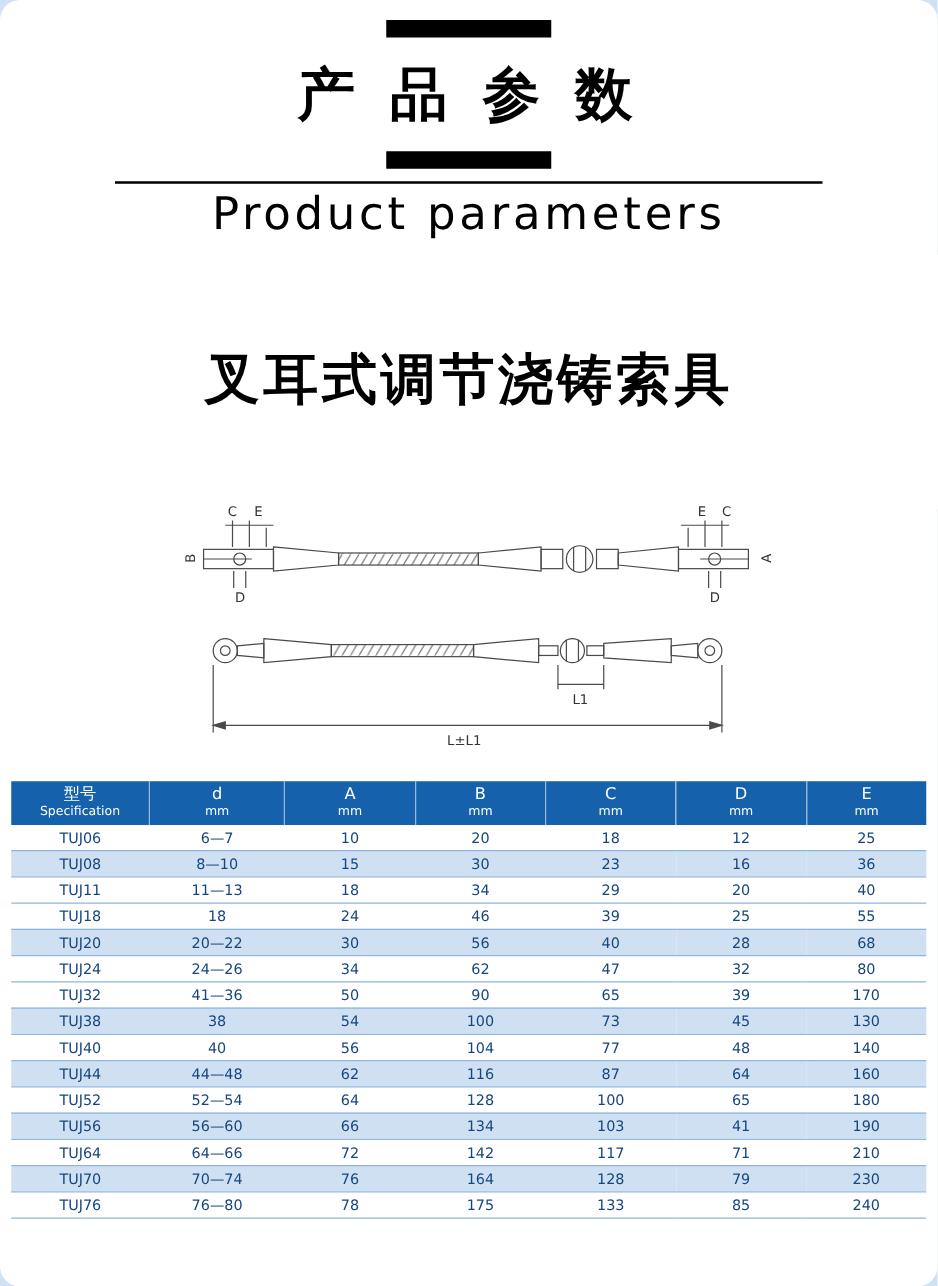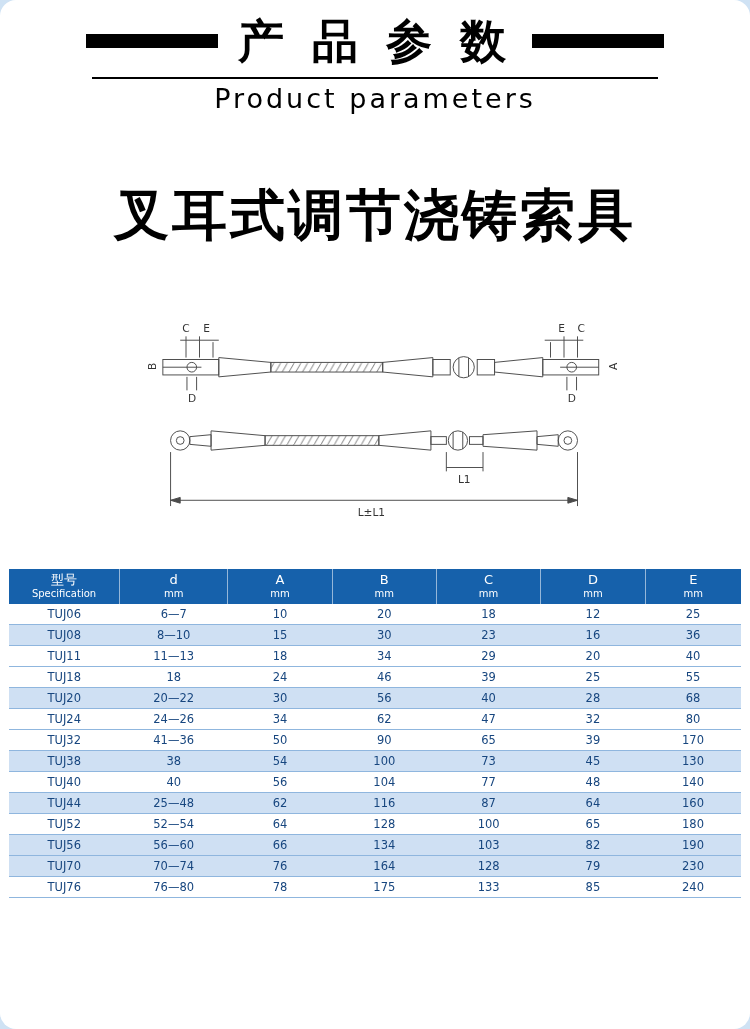--- a/index.html
+++ b/index.html
@@ -7,42 +7,42 @@
     background:#cfe2f4;
     font-family:"DejaVu Sans","Liberation Sans",sans-serif;
     width:750px;
   }
   .page{
     width:750px;height:1029px;background:#ffffff;border-radius:16px;
     box-sizing:border-box;overflow:hidden;position:relative;
   }
   
   .header{padding-top:16px;}
-  .title-row{display:flex;align-items:center;justify-content:center;gap:20px;}
+  .title-row{display:flex;align-items:center;gap:20px;flex-direction:column;}
   .title-bar{height:14px;width:132px;background:#000;}
   .title-cn{
     margin:0;font-size:46px;font-weight:bold;color:#000;
     letter-spacing:6px;line-height:1.1;white-space:nowrap;
   }
   .header-line{border:0;border-top:2px solid #000;margin:10px 92px 0 92px;}
   .title-en{
-    text-align:center;font-size:27px;color:#000;font-weight:500;
+    text-align:center;font-size:36px;color:#000;font-weight:500;
     letter-spacing:3px;margin-top:4px;
   }
   
   .product-title{
-    margin:65px 0 0 0;text-align:center;font-size:55px;font-weight:bold;
+    margin:82px 0 0 0;text-align:center;font-size:44px;font-weight:bold;
     color:#000;letter-spacing:3px;font-family:Liberation Serif, serif;
   }
   
   .diagram-wrap{margin-top:64px;text-align:center;}
   .diagram-wrap svg{display:inline-block;}
   
   .spec-table{
-    width:732px;margin:28px auto 0 auto;border-collapse:collapse;
+    width:732px;margin:4px auto 0 auto;border-collapse:collapse;
     font-size:11.5px;color:#17467f;table-layout:fixed;
   }
   .spec-table thead th{
     background:#1661ab;color:#ffffff;font-weight:normal;
     padding:3px 0 4px 0;border-left:1px solid rgba(255,255,255,.55);
     vertical-align:middle;
   }
   .spec-table thead th:first-child{border-left:none;}
   .spec-table thead .h1{display:block;font-size:13px;line-height:1.25;}
   .spec-table thead .h2{display:block;font-size:10px;line-height:1.2;}
@@ -280,21 +280,21 @@
           <td>TUJ40</td>
           <td>40</td>
           <td>56</td>
           <td>104</td>
           <td>77</td>
           <td>48</td>
           <td>140</td>
         </tr>
         <tr class="even">
           <td>TUJ44</td>
-          <td>25—48</td>
+          <td>44—48</td>
           <td>62</td>
           <td>116</td>
           <td>87</td>
           <td>64</td>
           <td>160</td>
         </tr>
         <tr class="odd">
           <td>TUJ52</td>
           <td>52—54</td>
           <td>64</td>
@@ -302,22 +302,31 @@
           <td>100</td>
           <td>65</td>
           <td>180</td>
         </tr>
         <tr class="even">
           <td>TUJ56</td>
           <td>56—60</td>
           <td>66</td>
           <td>134</td>
           <td>103</td>
-          <td>82</td>
+          <td>41</td>
           <td>190</td>
+        </tr>
+        <tr class="odd">
+          <td>TUJ64</td>
+          <td>64—66</td>
+          <td>72</td>
+          <td>142</td>
+          <td>117</td>
+          <td>71</td>
+          <td>210</td>
         </tr>
         <tr class="even">
           <td>TUJ70</td>
           <td>70—74</td>
           <td>76</td>
           <td>164</td>
           <td>128</td>
           <td>79</td>
           <td>230</td>
         </tr>

